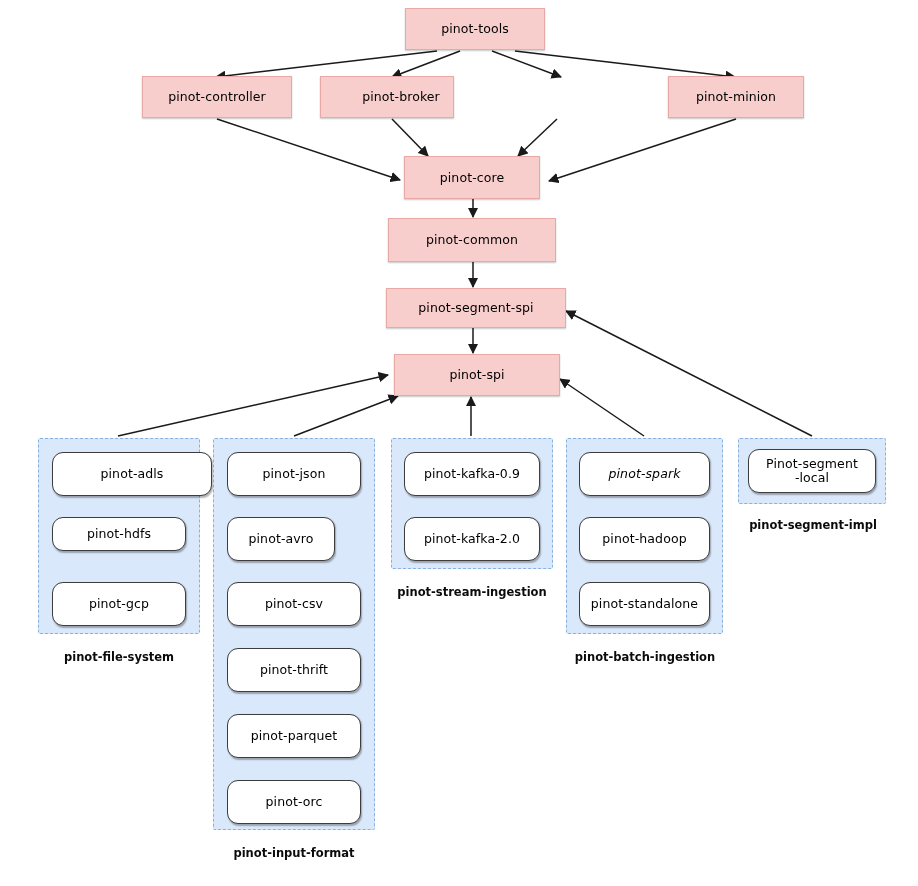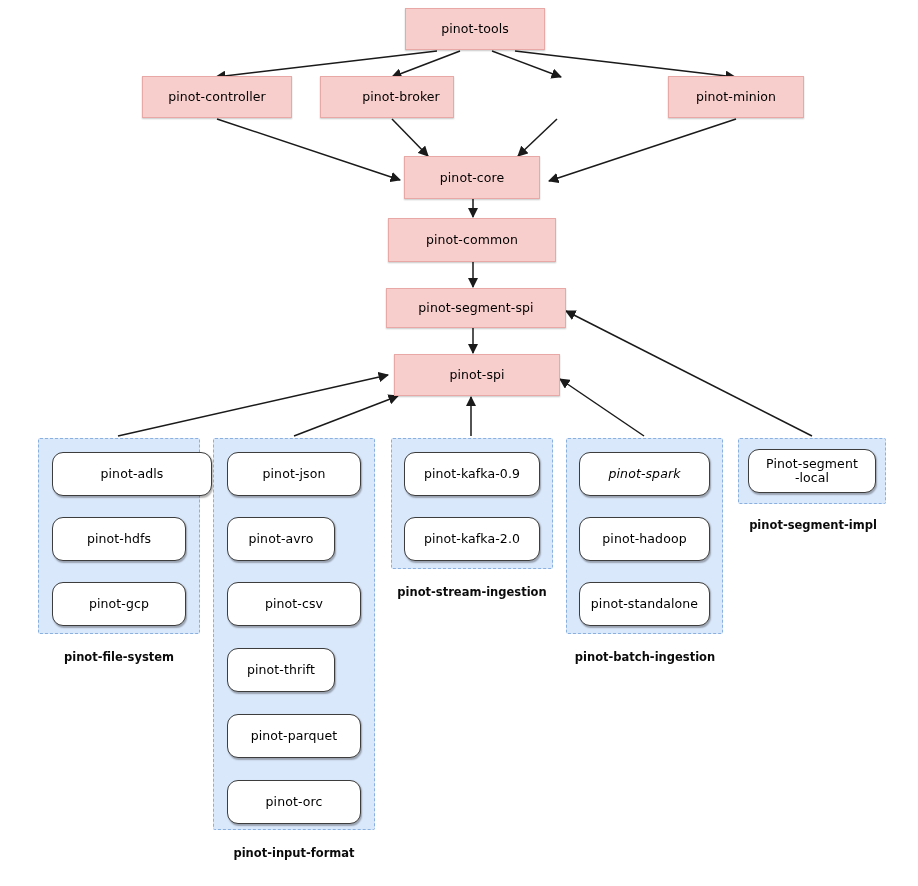--- a/index.html
+++ b/index.html
@@ -134,39 +134,39 @@
   </div>
 
   <div class="node pink" style="left:394px; top:354px; width:166px; height:42px;">
     <span>pinot-spi</span>
   </div>
 
   <div class="group-box" style="left:38px; top:438px; width:162px; height:196px;"></div>
   <div class="node white" style="left:52px; top:452px; width:160px; height:44px;">
     <span>pinot-adls</span>
   </div>
-  <div class="node white" style="left:52px; top:517px; width:134px; height:44px;">
+  <div class="node white" style="left:52px; top:517px; width:134px; height:34px;">
     <span>pinot-hdfs</span>
   </div>
   <div class="node white" style="left:52px; top:582px; width:134px; height:44px;">
     <span>pinot-gcp</span>
   </div>
   <div class="group-label" style="left:38px; top:650px; width:162px;">pinot-file-system</div>
 
   <div class="group-box" style="left:213px; top:438px; width:162px; height:392px;"></div>
   <div class="node white" style="left:227px; top:452px; width:134px; height:44px;">
     <span>pinot-json</span>
   </div>
   <div class="node white" style="left:227px; top:517px; width:108px; height:44px;">
     <span>pinot-avro</span>
   </div>
   <div class="node white" style="left:227px; top:582px; width:134px; height:44px;">
     <span>pinot-csv</span>
   </div>
-  <div class="node white" style="left:227px; top:648px; width:108px; height:44px;">
+  <div class="node white" style="left:227px; top:648px; width:134px; height:44px;">
     <span>pinot-thrift</span>
   </div>
   <div class="node white" style="left:227px; top:714px; width:134px; height:44px;">
     <span>pinot-parquet</span>
   </div>
   <div class="node white" style="left:227px; top:780px; width:134px; height:44px;">
     <span>pinot-orc</span>
   </div>
   <div class="group-label" style="left:213px; top:846px; width:162px;">pinot-input-format</div>
 

